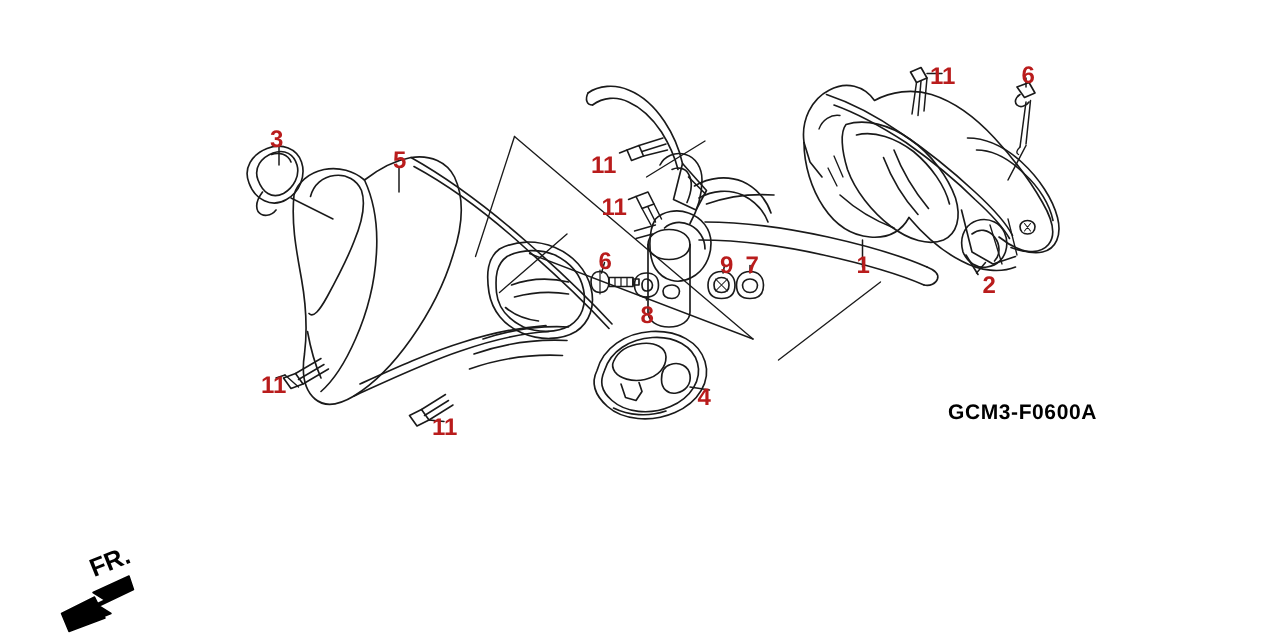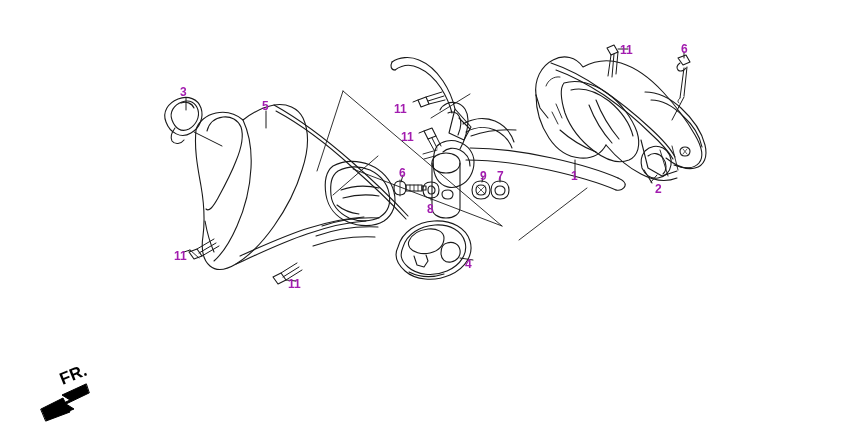--- a/index.html
+++ b/index.html
@@ -18,23 +18,23 @@
   #artwork {
     position: absolute;
     left: 0;
     top: 0;
     width: 850px;
     height: 425px;
   }
   .callout {
     position: absolute;
     font-family: "Liberation Sans", sans-serif;
-    font-size: 12px;
+    font-size: 16px;
     font-weight: bold;
-    color: #a21caf;
+    color: #b91c1c;
     line-height: 1;
     white-space: nowrap;
     user-select: none;
   }
   #part-number {
     position: absolute;
     left: 632px;
     top: 266px;
     font-family: "Liberation Sans", sans-serif;
     font-size: 14px;
@@ -375,16 +375,17 @@
   <div class="callout" style="left:394px; top:103px;">11</div>
 
   <div class="callout" style="left:401px; top:131px;">11</div>
 
   <div class="callout" style="left:174px; top:250px;">11</div>
 
   <div class="callout" style="left:288px; top:278px;">11</div>
 
   <div class="callout" style="left:620px; top:44px;">11</div>
 
+  <div id="part-number">GCM3-F0600A</div>
 
   <div id="fr-label">FR.</div>
 
 </div>
 
 </body></html>

